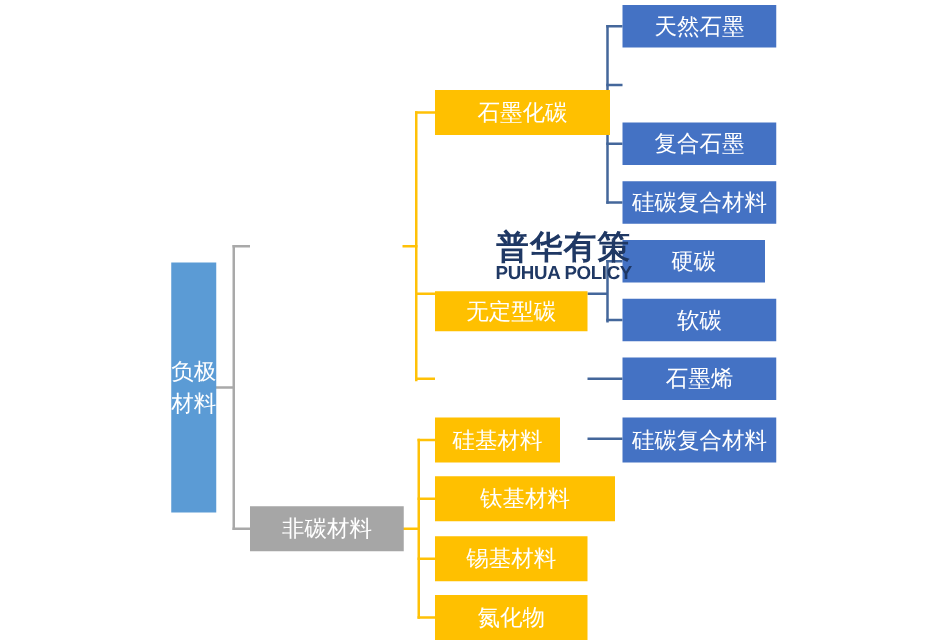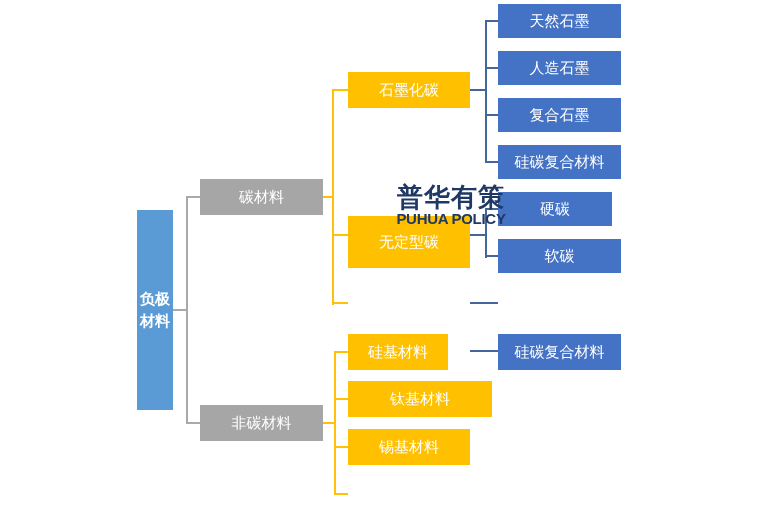--- a/index.html
+++ b/index.html
@@ -2,24 +2,24 @@
 <html style="--root-blue: #5B9BD5; --category-gray: #A6A6A6; --sub-yellow: #FFC000; --leaf-blue: #4472C4; --connector-gray: #A9A9A9; --connector-yellow: #FFC107; --connector-blue: #44679B; --watermark-navy: #1F3864;"><head>
 <meta charset="utf-8">
 <style>
   html,body{margin:0;padding:0;background:#fff;}
   #stage{
     position:relative;width:758px;height:514px;background:#ffffff;
     font-family:"Liberation Sans", sans-serif;overflow:hidden;
   }
   .box{
     position:absolute;display:flex;align-items:center;justify-content:center;
-    color:#fff;font-size:15px;text-align:center;line-height:1.45;
+    color:#fff;font-size:18px;text-align:center;line-height:1.45;
     box-sizing:border-box;
   }
-  .box-root{background:var(--root-blue);font-weight:bold;}
+  .box-root{background:var(--root-blue);}
   .box-gray{background:var(--category-gray);}
   .box-yellow{background:var(--sub-yellow);}
   .box-blue{background:var(--leaf-blue);}
   .line{position:absolute;}
   .line-gray{background:var(--connector-gray);}
   .line-yellow{background:var(--connector-yellow);}
   .line-blue{background:var(--connector-blue);}
   #watermark{
     position:absolute;left:396px;top:184px;width:110px;z-index:10;
     text-align:center;color:var(--watermark-navy);pointer-events:none;
@@ -60,36 +60,36 @@
   <div class="line line-blue" style="left:470px;top:234px;width:16px;height:2px"></div>
   <div class="line line-blue" style="left:485px;top:208px;width:2px;height:50px"></div>
   <div class="line line-blue" style="left:485px;top:208px;width:13px;height:2px"></div>
   <div class="line line-blue" style="left:485px;top:255px;width:13px;height:2px"></div>
 
   <div class="line line-blue" style="left:470px;top:302px;width:28px;height:2px"></div>
   <div class="line line-blue" style="left:470px;top:350px;width:28px;height:2px"></div>
 
   <div class="box box-root" style="left:137px;top:210px;width:36px;height:200px">负极材料</div>
 
-  <div class="box box-gray" style="left:200px;top:179px;width:123px;height:36px">碳材料</div>
   <div class="box box-gray" style="left:200px;top:405px;width:123px;height:36px">非碳材料</div>
 
-  <div class="box box-yellow" style="left:348px;top:72px;width:122px;height:36px">石墨化碳</div>
-  <div class="box box-yellow" style="left:348px;top:216px;width:122px;height:52px">无定型碳</div>
+  <div class="box box-yellow" style="left:348px;top:72px;width:140px;height:36px">石墨化碳</div>
+  <div class="box box-yellow" style="left:348px;top:233px;width:122px;height:32px">无定型碳</div>
 
   <div class="box box-yellow" style="left:348px;top:334px;width:100px;height:36px">硅基材料</div>
   <div class="box box-yellow" style="left:348px;top:381px;width:144px;height:36px">钛基材料</div>
   <div class="box box-yellow" style="left:348px;top:429px;width:122px;height:36px">锡基材料</div>
+  <div class="box box-yellow" style="left:348px;top:476px;width:122px;height:36px">氮化物</div>
 
   <div class="box box-blue" style="left:498px;top:4px;width:123px;height:34px">天然石墨</div>
-  <div class="box box-blue" style="left:498px;top:51px;width:123px;height:34px">人造石墨</div>
   <div class="box box-blue" style="left:498px;top:98px;width:123px;height:34px">复合石墨</div>
   <div class="box box-blue" style="left:498px;top:145px;width:123px;height:34px">硅碳复合材料</div>
   <div class="box box-blue" style="left:498px;top:192px;width:114px;height:34px">硬碳</div>
   <div class="box box-blue" style="left:498px;top:239px;width:123px;height:34px">软碳</div>
+  <div class="box box-blue" style="left:498px;top:286px;width:123px;height:34px">石墨烯</div>
   <div class="box box-blue" style="left:498px;top:334px;width:123px;height:36px">硅碳复合材料</div>
 
   <div id="watermark">
     <div class="wm-cn">普华有策</div>
     <div class="wm-en">PUHUA POLICY</div>
   </div>
 
 </div>
 
 </body></html>

